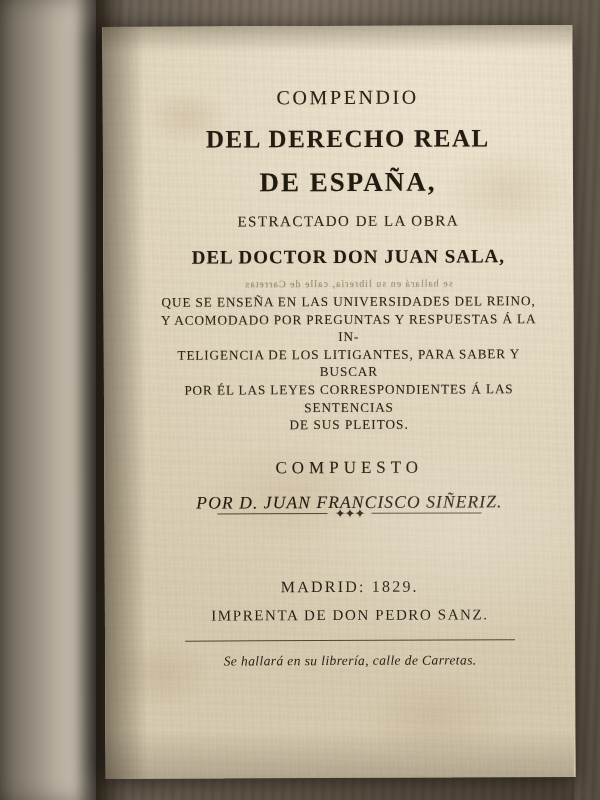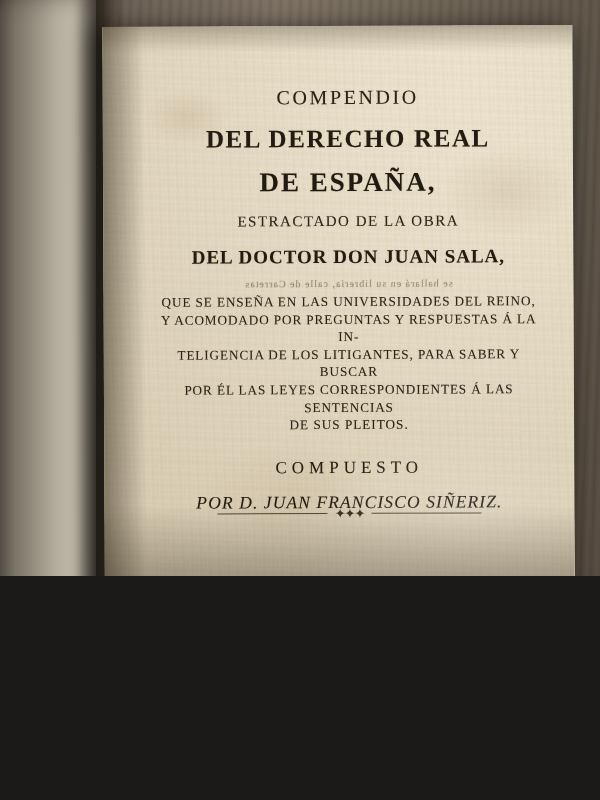--- a/index.html
+++ b/index.html
@@ -10,21 +10,21 @@
   body {
     width: 600px;
     height: 800px;
     overflow: hidden;
     font-family: "Liberation Serif", serif;
   }
 
   #page {
     position: relative;
     width: 600px;
-    height: 576px;
+    height: 800px;
     overflow: hidden;
     background: #14b8a6;
   }
 
   
   .backdrop {
     position: absolute;
     inset: 0;
     background:
       linear-gradient(100deg, #5a4f44 0%, #6b6054 18%, #7d7163 40%, #6e6455 62%, #544a3f 100%);

